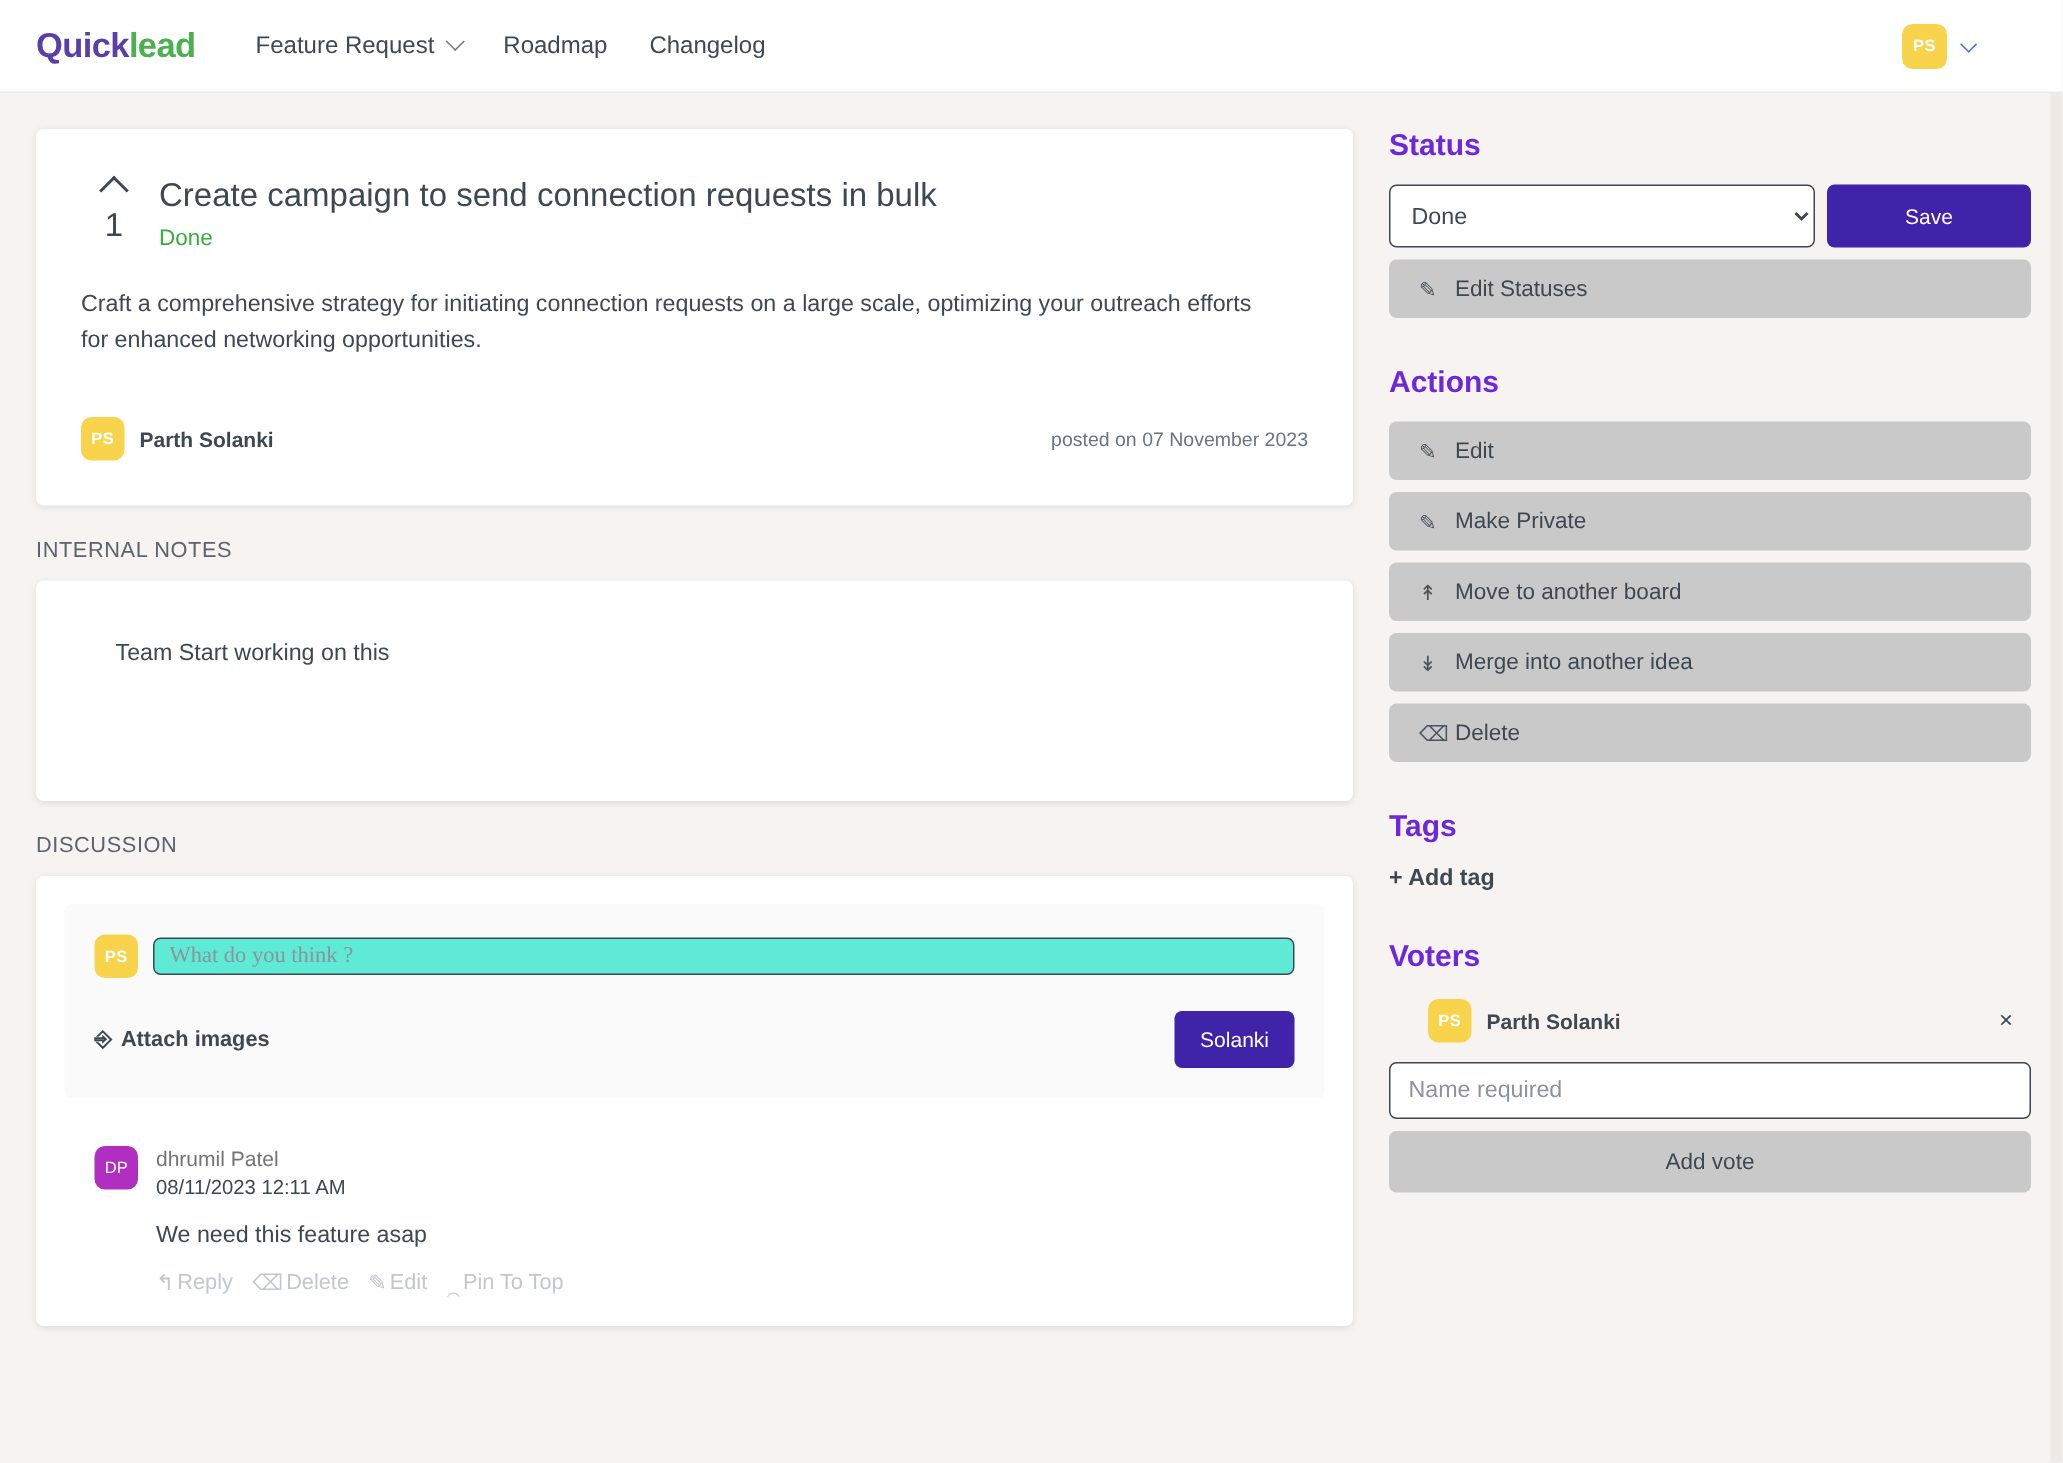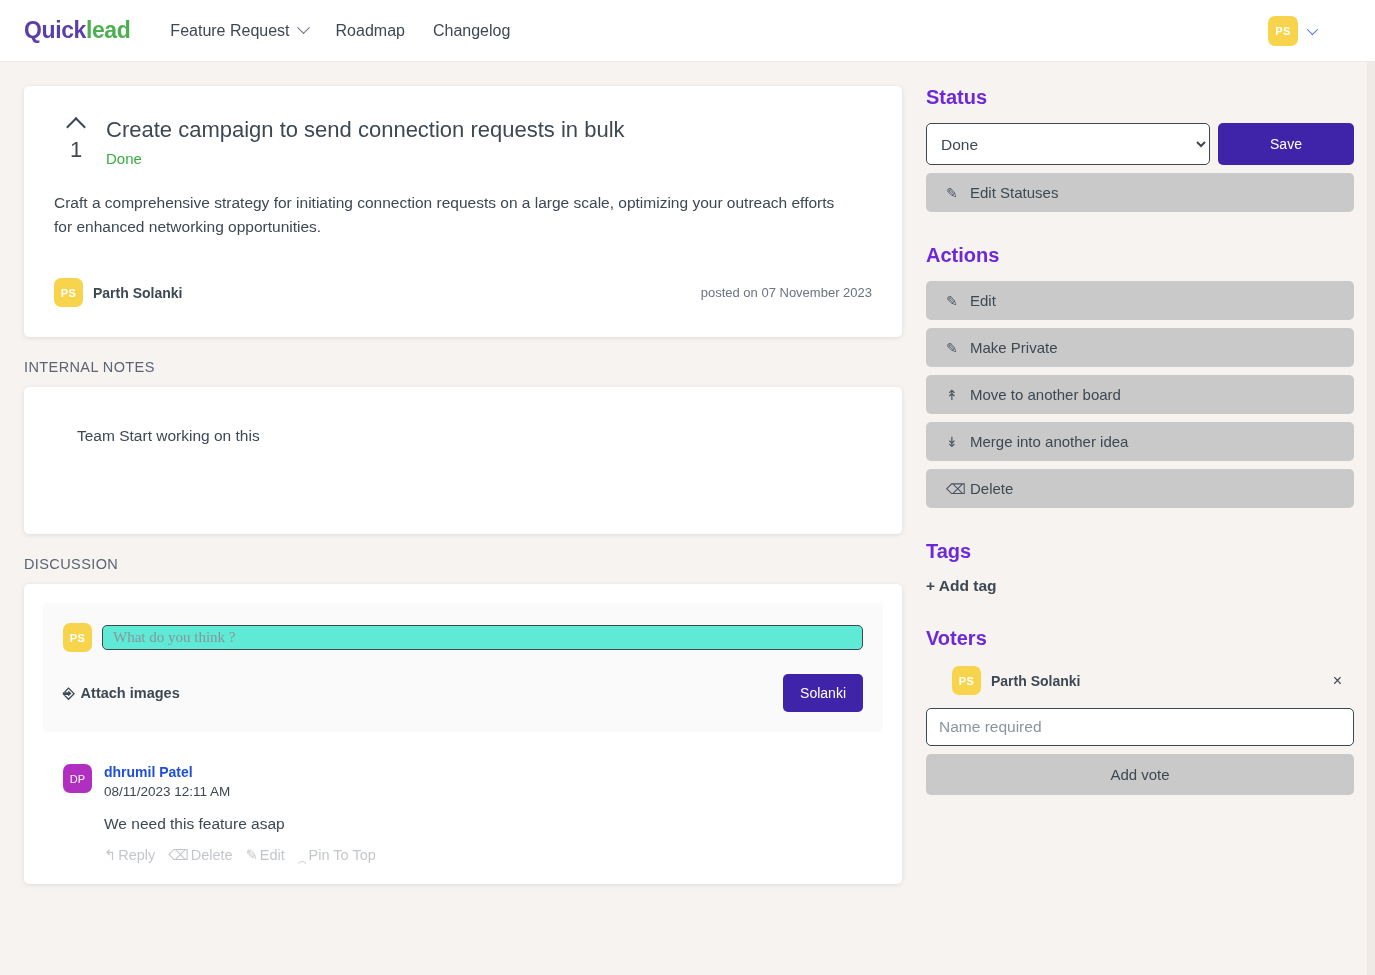--- a/index.html
+++ b/index.html
@@ -222,21 +222,21 @@
     border-radius: 7px;
     background: #b02fc0;
     color: #ffffff;
     font-size: 11px;
     font-weight: 400;
     display: flex;
     align-items: center;
     justify-content: center;
     flex: none;
   }
-  .c-name { font-size: 14px; font-weight: bold; color: #1d4ed8; }
+  .c-name { font-size: 14px; font-weight: normal; color: #737373; }
   .c-date { font-size: 13.5px; color: #3d4852; margin-top: 4px; }
   .c-body { font-size: 15.5px; color: #3d4852; margin-top: 16px; }
   .c-actions {
     display: flex;
     gap: 13px;
     margin-top: 12px;
     font-size: 14.5px;
     color: #c3c7cc;
   }
   .c-act { display: flex; align-items: center; gap: 2px; cursor: pointer; }

